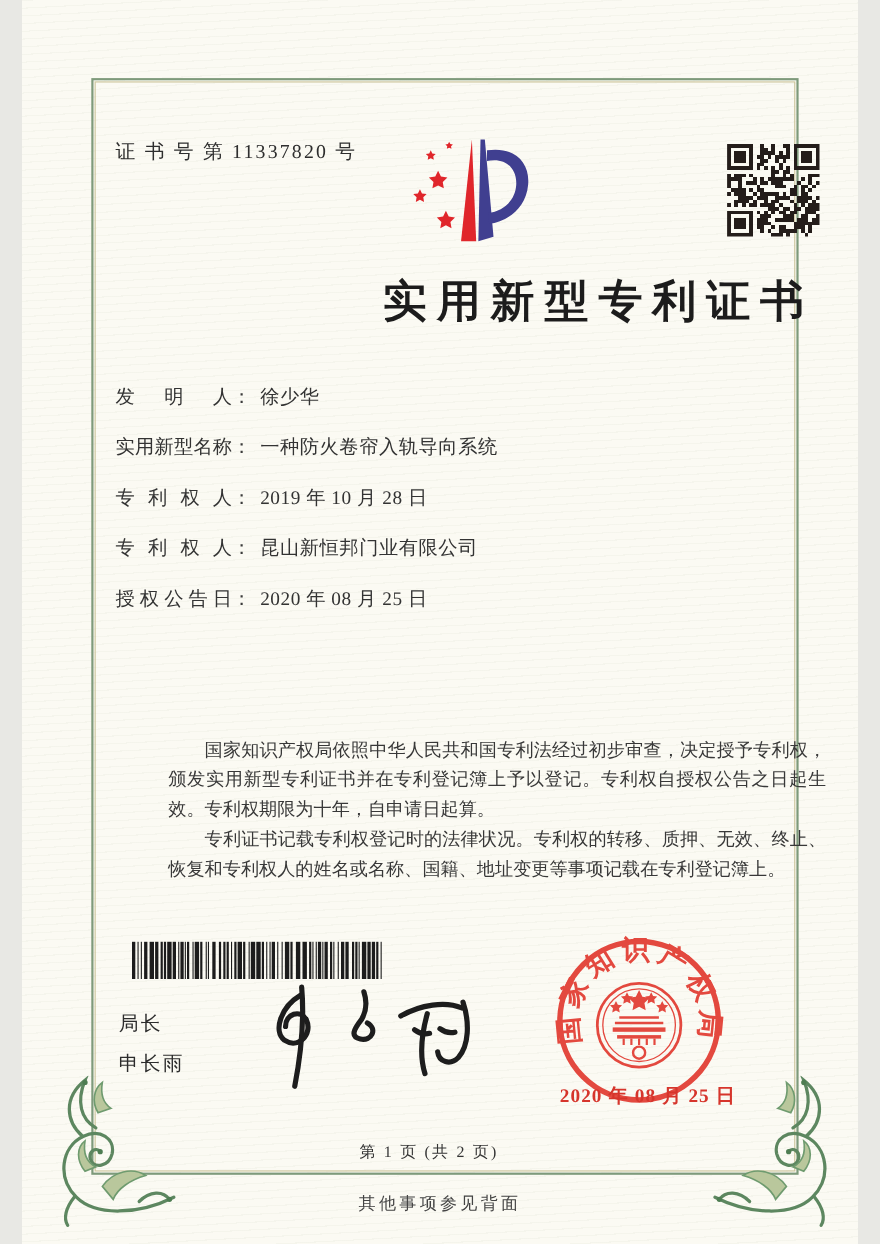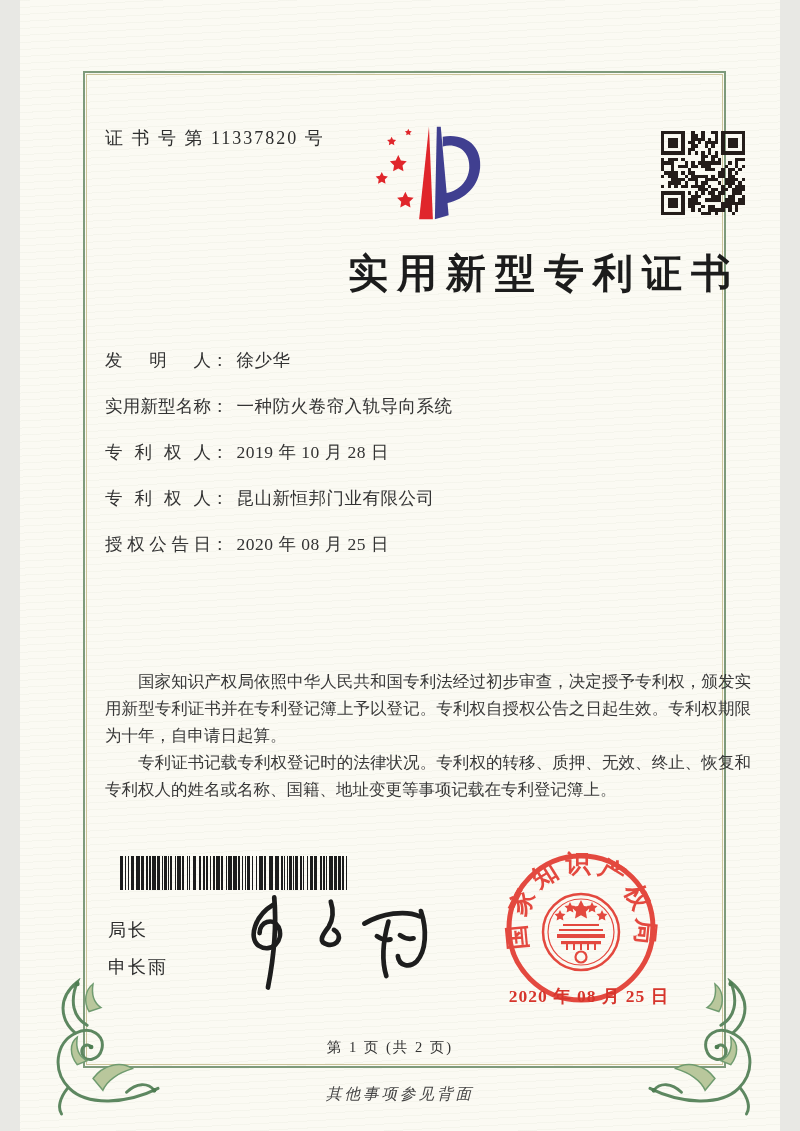--- a/index.html
+++ b/index.html
@@ -42,42 +42,42 @@
     color:#333; vertical-align:top;
   }
   .fcolon { display:inline-block; margin-right:8px; }
   .fvalue { color:#333; letter-spacing:.5px; }
   .pair2 { position:absolute; left:370px; top:0; }
 
   .paragraphs {
     position:absolute; left:85px; top:668px; width:646px;
     font-size:16.5px; line-height:27px; text-align:justify; color:#383838;
   }
-  .paragraphs p { text-indent:2em; }
+  .paragraphs p { text-indent:2em;margin-left:48px; }
 
   .barcode { position:absolute; left:100px; top:856px; width:232px; height:34px; }
 
   .officer { position:absolute; left:88px; top:918px; font-size:18px; color:#2c2c2c; }
   .officer div { margin-bottom:13px; letter-spacing:2px; }
 
   .signature { position:absolute; left:205px; top:890px; width:220px; height:105px; }
 
   .seal { position:absolute; left:483px; top:850px; width:156px; height:156px; opacity:.92; }
   .seal-date {
     position:absolute; left:486px; top:984px; width:166px; text-align:center;
     color:#d6352c; font-size:17.5px; font-weight:bold; letter-spacing:1px; z-index:2;
   }
 
   .page-info {
     position:absolute; left:0; right:20px; top:1038px; text-align:center;
     font-size:14.5px; color:#333; letter-spacing:2px;
   }
   .back-note {
     position:absolute; left:0; right:0; top:1084px; text-align:center;
-    font-size:15.5px; color:#444; letter-spacing:3px;font-style:italic;
+    font-size:15.5px; color:#444; letter-spacing:3px;
   }
 </style>
 </head>
 <body>
 
 <div class="page">
 
   <div class="frame"></div>
 
   <svg class="corner-ornament bl" viewBox="0 0 130 140">

